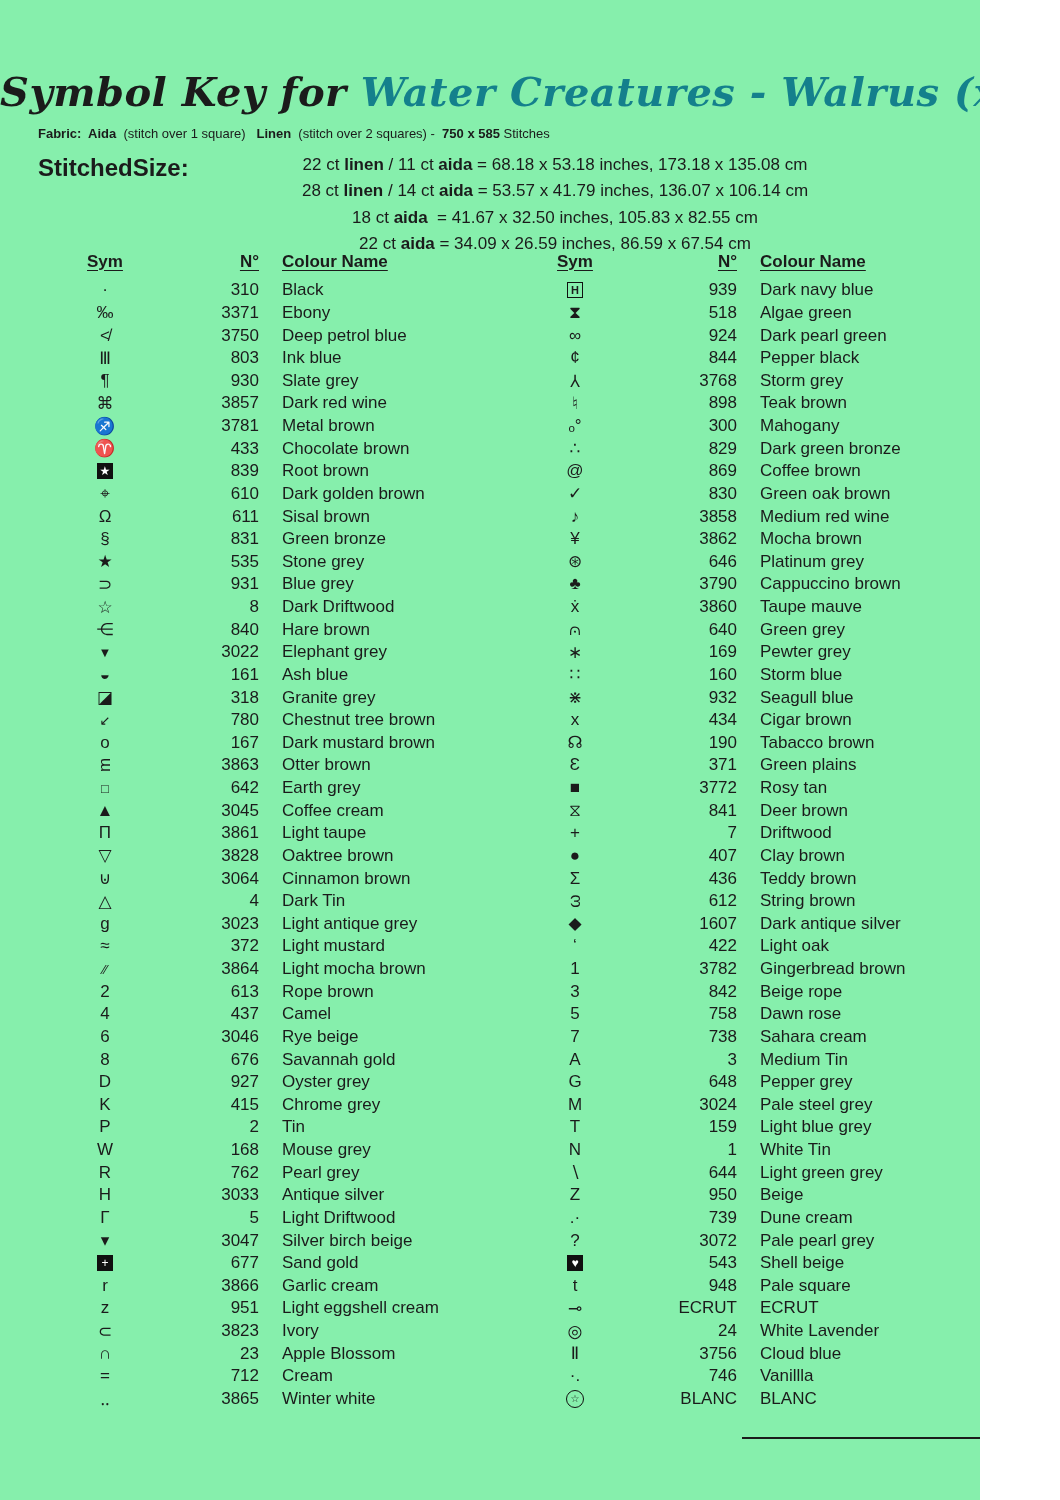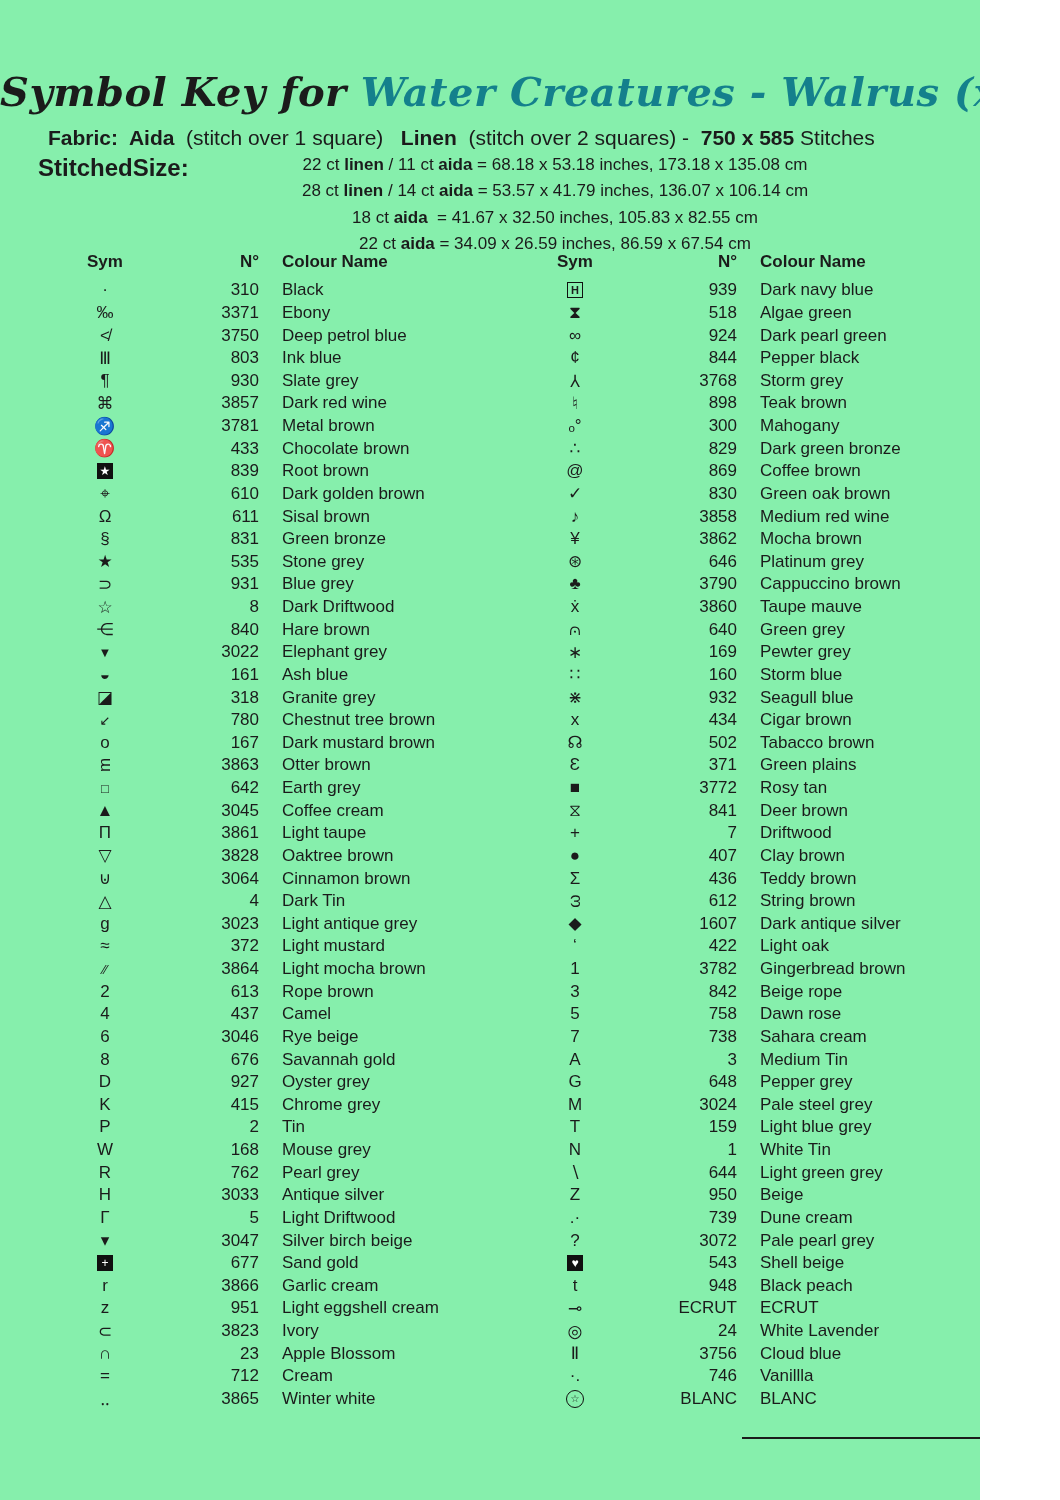--- a/index.html
+++ b/index.html
@@ -4,36 +4,36 @@
 <style>
   html,body{margin:0;padding:0;background:#ffffff;}
   .page{position:relative;width:980px;height:1500px;background:#86efac;
         font-family:"Liberation Sans",sans-serif;color:#1b1b1b;overflow:hidden;}
 
   .title{position:absolute;top:68px;left:0;width:100%;text-align:center;
          font-family:"DejaVu Serif",serif;font-style:italic;font-weight:bold;
          font-size:40px;letter-spacing:0.5px;white-space:nowrap;}
   .t-teal{margin-left:14px;}
 
-  .fabric{position:absolute;top:126px;left:48px;font-size:21px;white-space:nowrap;}
+  .fabric{position:absolute;top:126px;left:38px;font-size:13px;white-space:nowrap;}
   .size-label{position:absolute;top:154px;left:38px;font-size:24px;font-weight:bold;}
   .size-lines{position:absolute;top:152px;left:150px;width:810px;text-align:center;
               font-size:17px;line-height:26.4px;}
   .size-line{white-space:nowrap;}
 
   .colgroup{position:absolute;top:252px;font-size:17px;}
   #col0{left:83px;}
   #col1{left:553px;}
   .hdr{display:flex;height:27px;font-weight:bold;align-items:flex-start;}
   .row{display:flex;height:22.64px;align-items:center;}
   .cs{width:44px;display:flex;justify-content:center;align-items:center;}
   .cn{width:112px;margin-left:20px;text-align:right;white-space:nowrap;}
   #col1 .cn{margin-left:28px;}
   .cc{margin-left:23px;white-space:nowrap;text-align:left;}
-  .u{text-underline-offset:3px;}
+  .u{text-decoration:underline;text-underline-offset:3px;}
 
   .inv{background:#101010;color:#fff;width:16px;height:16px;display:inline-flex;
        align-items:center;justify-content:center;font-size:12px;line-height:1;}
   .box{border:1.6px solid #101010;width:14px;height:14px;display:inline-flex;
        align-items:center;justify-content:center;font-size:11px;font-weight:bold;line-height:1;}
   .circ{border:1.4px solid #101010;border-radius:50%;width:16px;height:16px;display:inline-flex;
         align-items:center;justify-content:center;font-size:10px;line-height:1;}
   .rotl{display:inline-block;transform:rotate(-90deg);}
   .sm{font-size:13px;}
 
@@ -563,21 +563,21 @@
         <div class="cs">
           <span>x</span>
         </div>
         <div class="cn">434</div>
         <div class="cc">Cigar brown</div>
       </div>
       <div class="row">
         <div class="cs">
           <span>☊</span>
         </div>
-        <div class="cn">502</div>
+        <div class="cn">190</div>
         <div class="cc">Tabacco brown</div>
       </div>
       <div class="row">
         <div class="cs">
           <span>Ɛ</span>
         </div>
         <div class="cn">371</div>
         <div class="cc">Green plains</div>
       </div>
       <div class="row">
@@ -732,21 +732,21 @@
           <span class="inv">♥</span>
         </div>
         <div class="cn">543</div>
         <div class="cc">Shell beige</div>
       </div>
       <div class="row">
         <div class="cs">
           <span>t</span>
         </div>
         <div class="cn">948</div>
-        <div class="cc">Black peach</div>
+        <div class="cc">Pale square</div>
       </div>
       <div class="row">
         <div class="cs">
           <span>⊸</span>
         </div>
         <div class="cn">ECRUT</div>
         <div class="cc">ECRUT</div>
       </div>
       <div class="row">
         <div class="cs">

